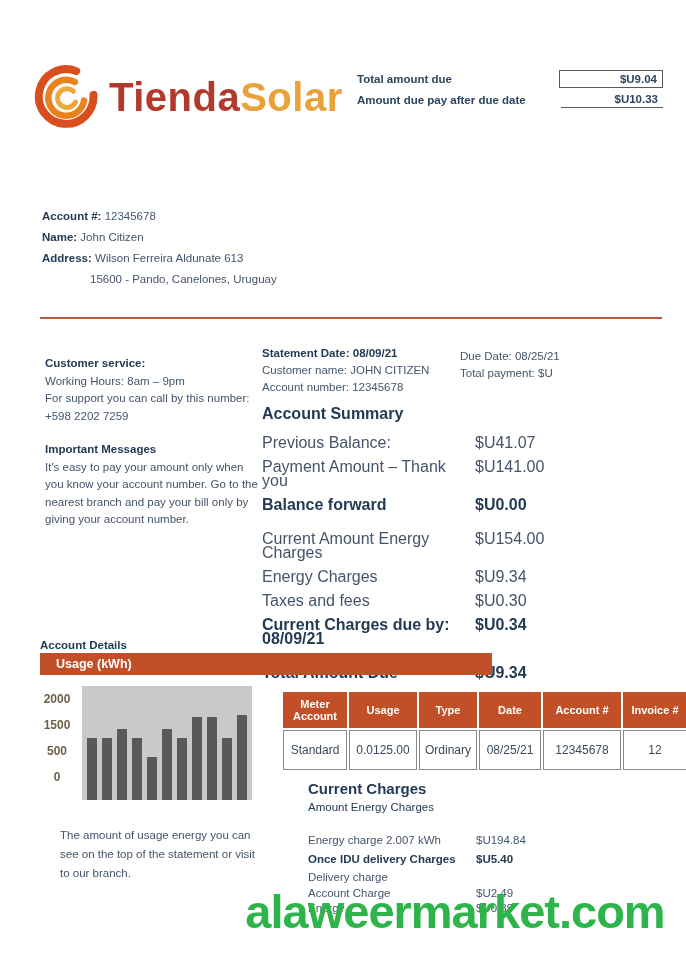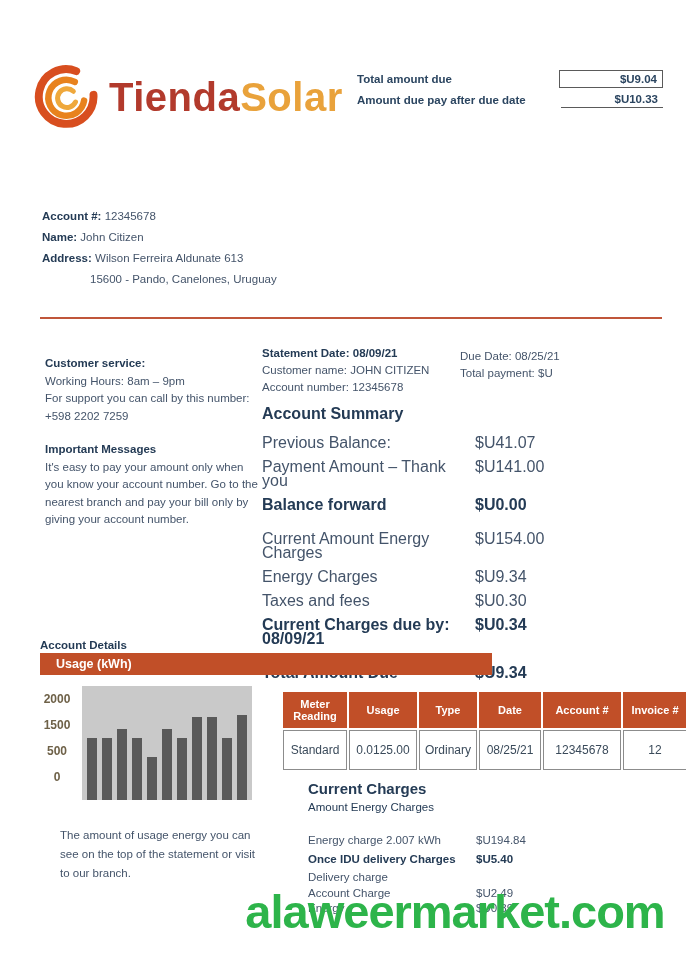--- a/index.html
+++ b/index.html
@@ -207,21 +207,21 @@
     <colgroup>
       <col style="width:64px">
         <col style="width:68px">
         <col style="width:58px">
       <col style="width:62px">
         <col style="width:78px">
         <col style="width:64px">
     </colgroup>
     <thead>
       <tr>
-        <th>Meter Reading</th>
+        <th>Meter Account</th>
         <th>Usage</th>
         <th>Type</th>
         <th>Date</th>
         <th>Account #</th>
         <th>Invoice #</th>
       </tr>
     </thead>
     <tbody>
       <tr>
         <td>Standard</td>

